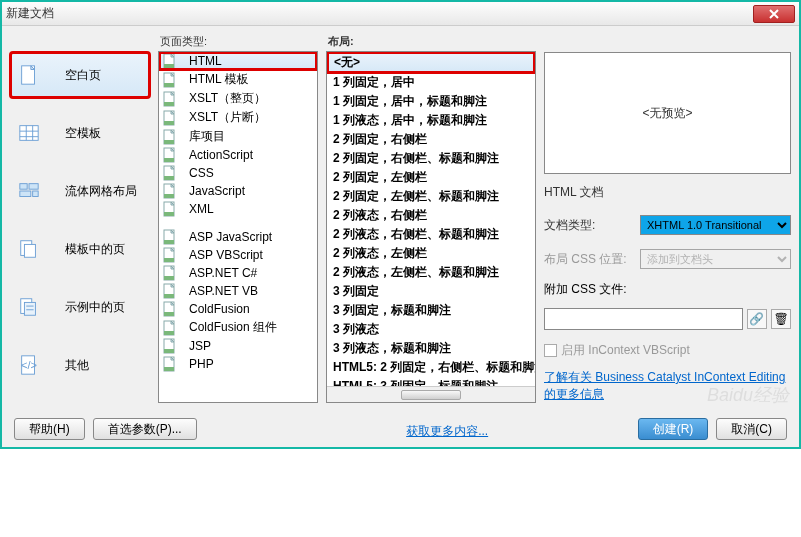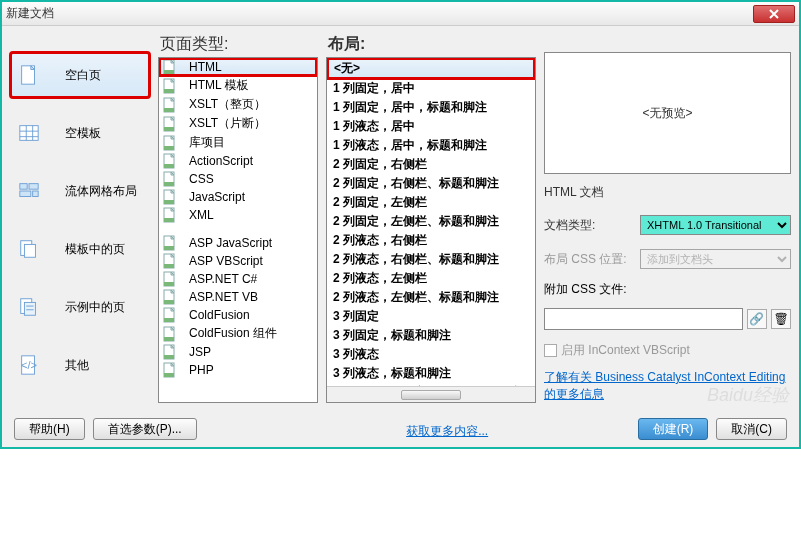--- a/index.html
+++ b/index.html
@@ -9,38 +9,38 @@
 .titlebar-text { flex: 1; font-size: 12px; color: #333; }
 .close-btn { width: 42px; height: 18px; background: linear-gradient(#e07070, #c83030); border: 1px solid #a02020; border-radius: 2px; display: flex; align-items: center; justify-content: center; color: #fff; font-weight: bold; cursor: pointer; }
 .body { display: flex; padding: 8px; gap: 8px; height: calc(100% - 24px - 36px); }
 .sidebar { width: 140px; display: flex; flex-direction: column; gap: 12px; padding-top: 18px; }
 .sidebar-item { display: flex; align-items: center; gap: 24px; padding: 10px 6px; cursor: pointer; border: 1px solid transparent; }
 .sidebar-item.selected { background: linear-gradient(#eaf3fb, #d6e8f7); border: 1px solid #a8c8e4; border-radius: 3px; }
 .sidebar-item.highlighted { outline: 3px solid #d00; outline-offset: -2px; }
 .sidebar-icon { width: 24px; height: 24px; display: flex; align-items: center; justify-content: center; }
 .sidebar-icon svg { width: 22px; height: 22px; }
 .col { display: flex; flex-direction: column; }
-.col-label { font-size: 16px; color: #333; margin-bottom: 2px; padding-left: 2px; }
+.col-label { font-size: 11px; color: #333; margin-bottom: 2px; padding-left: 2px; }
 .listbox { background: #fff; border: 1px solid #888; overflow-y: auto; flex: 1; }
 .page-type-col { width: 160px; }
 .layout-col { width: 210px; font-weight: bold; }
 .list-item { display: flex; align-items: center; padding: 1px 4px; gap: 12px; cursor: pointer; white-space: nowrap; }
 .list-item.selected { background: linear-gradient(#eaf3fb, #d6e8f7); border: 1px solid #a8c8e4; padding: 0 3px; }
 .list-item.highlighted { outline: 3px solid #d00; outline-offset: -2px; }
 .file-icon { width: 14px; height: 16px; flex-shrink: 0; }
 .file-icon svg { width: 14px; height: 16px; }
 .spacer { height: 10px; }
 .layout-list .list-item { padding: 1px 6px; }
 .right-col { flex: 1; display: flex; flex-direction: column; gap: 6px; padding-top: 18px; }
 .preview-box { height: 220px; background: #fff; border: 1px solid #888; display: flex; align-items: center; justify-content: center; color: #333; }
 .preview-caption { font-size: 12px; color: #333; margin-top: 4px; }
 .form-row { display: flex; align-items: center; gap: 6px; margin-top: 8px; }
 .form-label { width: 90px; font-size: 12px; color: #333; }
 .form-label.disabled { color: #999; }
-.select { flex: 1; height: 20px; border: 1px solid #888; background: #5eead4; font-size: 11px; padding: 0 2px; }
+.select { flex: 1; height: 20px; border: 1px solid #888; background: #0ea5e9; font-size: 11px; padding: 0 2px; }
 .select.disabled { background: #f0f0f0; color: #999; }
 .attach-row { display: flex; align-items: center; gap: 4px; margin-top: 4px; }
 .attach-box { flex: 1; height: 22px; border: 1px solid #888; background: #fff; }
 .icon-btn { width: 20px; height: 20px; border: 1px solid #aaa; background: #f8f8f8; display: flex; align-items: center; justify-content: center; cursor: pointer; font-size: 11px; }
 .checkbox-row { display: flex; align-items: center; gap: 4px; margin-top: 6px; color: #999; }
 .checkbox { width: 13px; height: 13px; border: 1px solid #aaa; background: #fff; }
 .link { color: #0066cc; text-decoration: underline; cursor: pointer; font-size: 12px; margin-top: 4px; }
 .footer { position: absolute; bottom: 0; left: 0; right: 0; height: 36px; display: flex; align-items: center; padding: 0 12px; gap: 8px; background: #f0f0f0; }
 .footer-spacer { flex: 1; }
 .btn { height: 22px; padding: 0 14px; border: 1px solid #888; background: linear-gradient(#fdfdfd, #e0e0e0); border-radius: 3px; cursor: pointer; font-size: 12px; display: flex; align-items: center; }
@@ -279,23 +279,20 @@
             <div class="list-item selected highlighted">
               <span>&lt;无&gt;</span>
             </div>
             <div class="list-item">
               <span>1 列固定，居中</span>
             </div>
             <div class="list-item">
               <span>1 列固定，居中，标题和脚注</span>
             </div>
             <div class="list-item">
-              <span>1 列液态，居中</span>
-            </div>
-            <div class="list-item">
               <span>1 列液态，居中，标题和脚注</span>
             </div>
             <div class="list-item">
               <span>2 列固定，右侧栏</span>
             </div>
             <div class="list-item">
               <span>2 列固定，右侧栏、标题和脚注</span>
             </div>
             <div class="list-item">
               <span>2 列固定，左侧栏</span>

